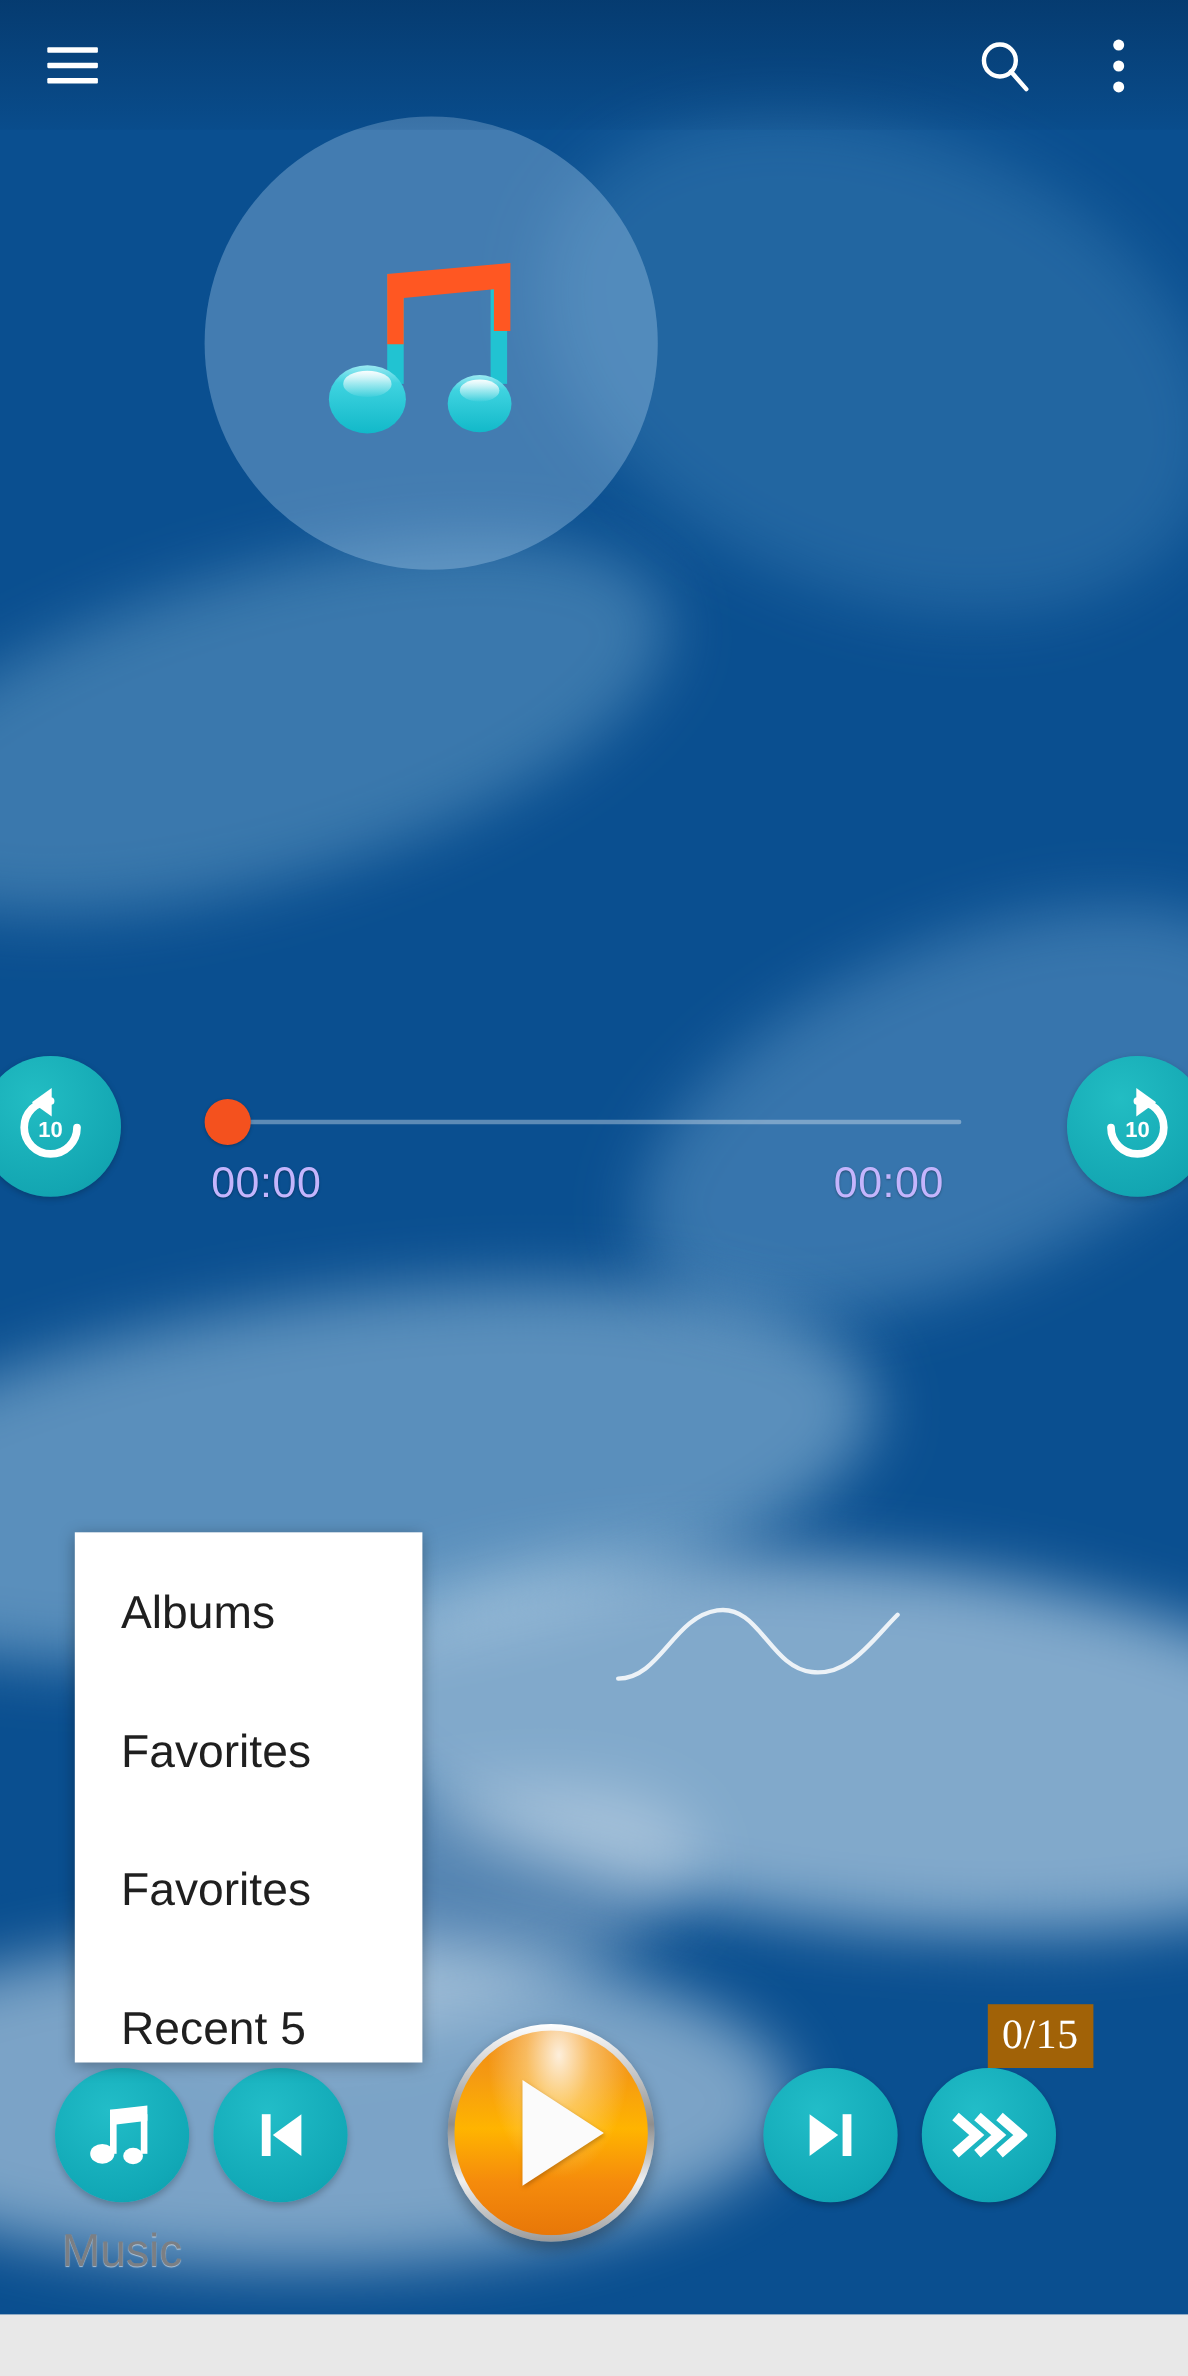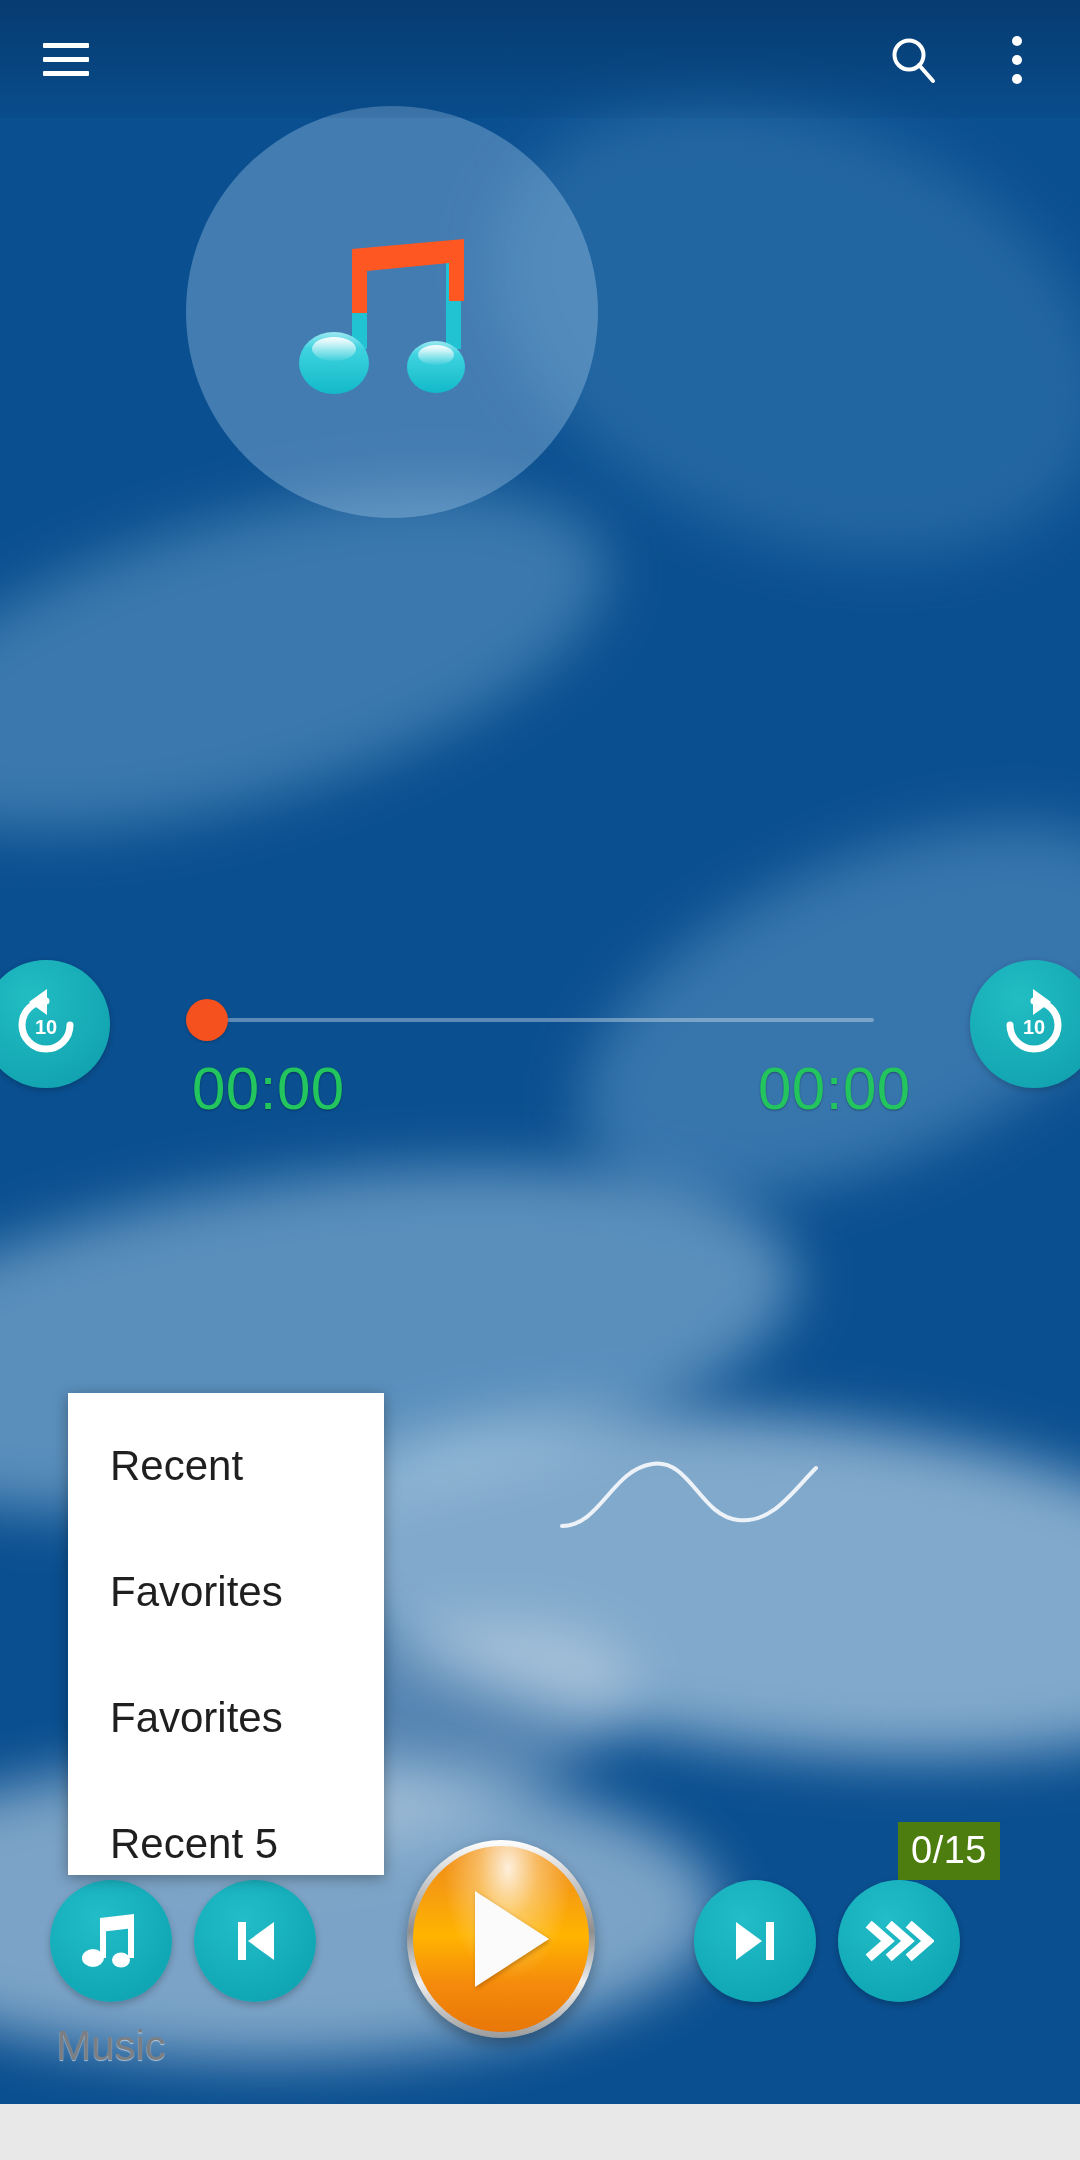--- a/index.html
+++ b/index.html
@@ -137,21 +137,21 @@
   }
   #seek-thumb {
     position: absolute; left: 186px; top: 49px;
     width: 42px; height: 42px; border-radius: 50%;
     background: #f4511e;
     box-shadow: 0 1px 3px rgba(0,0,0,0.25);
     cursor: pointer;
   }
   .time-lbl {
     position: absolute; top: 104px;
-    font-size: 60px; color: #22c55e;
+    font-size: 39px; color: #c4b5fd;
     letter-spacing: 0.5px;
     text-shadow: 0 1px 2px rgba(0,0,0,0.35);
   }
   #time-elapsed { left: 192px; }
   #time-total { left: 758px; }
 
   
   #popup-menu {
     position: absolute;
     left: 68px; top: 1393px;
@@ -198,27 +198,28 @@
     font-size: 42px;
     color: #7b7f84;
     text-shadow: 0 1px 1px rgba(255,255,255,0.6);
   }
   #music-label { left: -9px; }
   #queue-label { left: 779px; }
 
   #queue-badge {
     position: absolute;
     left: 898px; top: -38px;
-    background: #4d7c0f;
+    background: #a16207;
     color: #ffffff;
     font-size: 38px;
     line-height: 1;
     padding: 9px 13px 11px 13px;
     letter-spacing: 0.5px;
     z-index: 25;
+    font-family: Liberation Serif, serif;
   }
 
   #play-btn {
     position: absolute;
     left: 407px; top: -20px;
     width: 188px; height: 198px;
     border-radius: 50%;
     cursor: pointer;
     z-index: 22;
     background:
@@ -344,21 +345,21 @@
       <svg width="78" height="78" viewBox="0 0 78 78">
         <path d="M39 16 A 24 24 0 1 1 15 40" fill="none" stroke="#ffffff" stroke-width="7" stroke-linecap="round"></path>
         <polygon points="38,4 38,30 56,17" fill="#ffffff"></polygon>
         <text x="39" y="49" font-family="Liberation Sans, sans-serif" font-size="20" font-weight="bold" fill="#ffffff" text-anchor="middle">10</text>
       </svg>
     </div>
   </div>
 
   <div id="popup-menu">
     <div class="menu-item">
-      <span>Recent</span>
+      <span>Albums</span>
     </div>
     <div class="menu-item">
       <span>Favorites</span>
     </div>
     <div class="menu-item">
       <span>Favorites</span>
     </div>
     <div class="menu-item">
       <span>Recent 5</span>
     </div>

